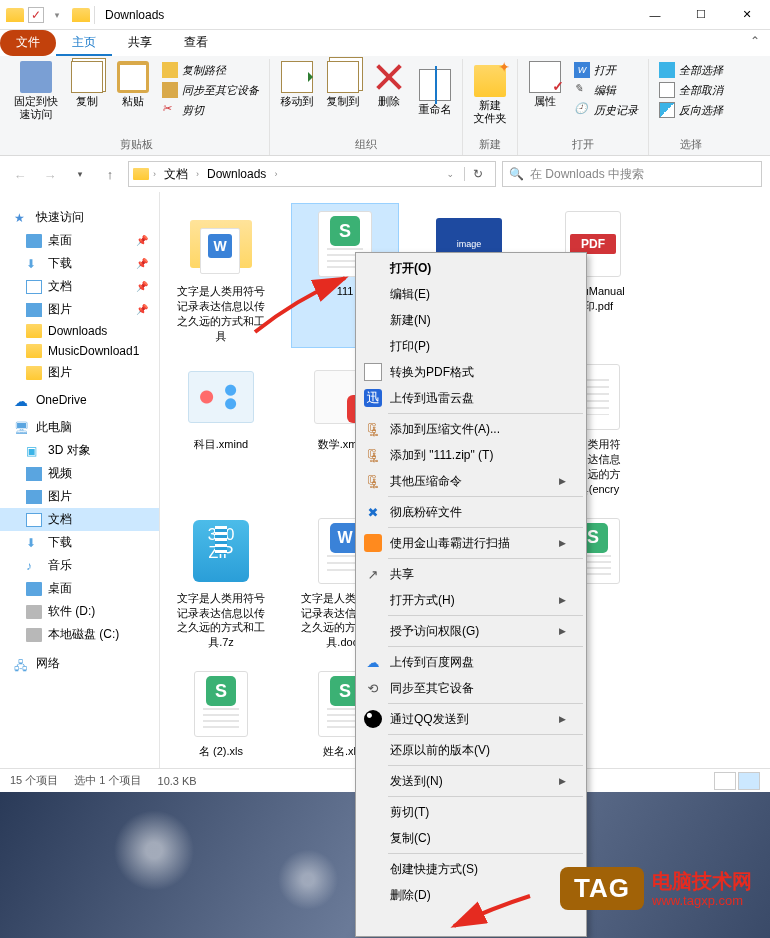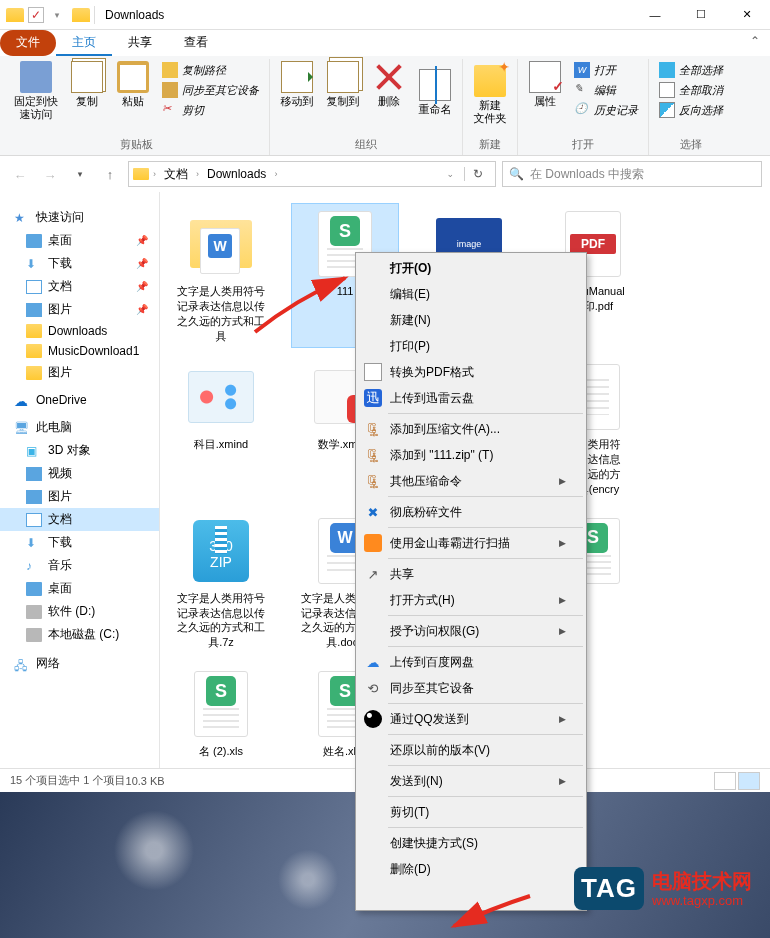--- a/index.html
+++ b/index.html
@@ -101,28 +101,28 @@
 .ft-pdf{width:56px;height:66px;background:#fff;border:1px solid #ddd;border-radius:3px;position:relative;}
 .ft-pdf::before{content:'PDF';position:absolute;top:22px;left:4px;right:4px;height:20px;background:#d13438;color:#fff;font-size:12px;font-weight:bold;display:flex;align-items:center;justify-content:center;border-radius:2px;}
 .ft-xmind{width:66px;height:52px;background:#eaf4fb;border:1px solid #c8e0f0;border-radius:3px;position:relative;}
 .ft-xmind::after{content:'';position:absolute;inset:8px;background:radial-gradient(circle at 20% 50%,#ff6b6b 6px,transparent 7px),radial-gradient(circle at 70% 30%,#4dabf7 5px,transparent 6px),radial-gradient(circle at 70% 70%,#4dabf7 5px,transparent 6px);}
 .ft-xmind2{width:62px;height:54px;background:#fafafa;border:1px solid #e0e0e0;border-radius:3px;position:relative;}
 .ft-xmind2 .xb{position:absolute;right:0;bottom:0;width:28px;height:28px;background:#e53935;border-radius:6px;display:flex;align-items:center;justify-content:center;color:#fff;font-size:16px;}
 .ft-wps-p{width:54px;height:66px;background:#fff;border:1px solid #ddd;border-radius:3px;position:relative;}
 .ft-wps-p::before{content:'P';position:absolute;top:4px;left:50%;transform:translateX(-50%);width:30px;height:30px;background:#e8513d;border-radius:5px;color:#fff;font-size:18px;font-weight:bold;display:flex;align-items:center;justify-content:center;}
 .ft-enc{width:54px;height:66px;background:#fff;border:1px solid #ddd;border-radius:3px;position:relative;}
 .ft-enc::after{content:'';position:absolute;inset:14px 10px;background:repeating-linear-gradient(#e5e5e5,#e5e5e5 2px,transparent 2px,transparent 7px);}
-.ft-7z{width:56px;height:62px;background:linear-gradient(#4cbce9,#2a9ed8);border-radius:6px;position:relative;display:flex;align-items:flex-end;justify-content:center;color:#fff;font-size:14px;padding-bottom:12px;}
+.ft-7z{width:56px;height:62px;background:linear-gradient(#4cbce9,#2a9ed8);border-radius:6px;position:relative;display:flex;align-items:flex-end;justify-content:center;color:#fff;font-size:16px;padding-bottom:20px;}
 .ft-7z::before{content:'';position:absolute;top:6px;left:50%;transform:translateX(-50%);width:12px;height:28px;background:repeating-linear-gradient(#fff,#fff 3px,#2a9ed8 3px,#2a9ed8 6px);}
 .ft-wps-w{width:54px;height:66px;background:#fff;border:1px solid #ddd;border-radius:3px;position:relative;}
 .ft-wps-w::before{content:'W';position:absolute;top:4px;left:50%;transform:translateX(-50%);width:30px;height:30px;background:#3a82d8;border-radius:5px;color:#fff;font-size:16px;font-weight:bold;display:flex;align-items:center;justify-content:center;}
 .ft-wps-w::after{content:'';position:absolute;bottom:8px;left:8px;right:8px;height:20px;background:repeating-linear-gradient(#e5e5e5,#e5e5e5 2px,transparent 2px,transparent 7px);}
 
 
-.statusbar { height: 24px; border-top: 1px solid #e0e0e0; display: flex; align-items: center; padding: 0 10px; font-size: 11px; color: #555; gap: 0; }
+.statusbar { height: 24px; border-top: 1px solid #e0e0e0; display: flex; align-items: center; padding: 0 10px; font-size: 11px; color: #555; gap: 16px; }
 .statusbar .view-icons { margin-left:auto; display:flex; gap:2px; }
 .statusbar .vbtn{width:22px;height:18px;border:1px solid #ccc;}
 
 
 .ctxmenu { position: absolute; left: 355px; top: 252px; width: 232px; background: #f0f0f0; border: 1px solid #a0a0a0; box-shadow: 3px 3px 6px rgba(0,0,0,0.25); font-size: 12px; z-index: 100; padding: 2px; }
 .ctxmenu .mi { display: flex; align-items: center; height: 26px; padding: 0 18px 0 32px; position: relative; cursor: default; }
 .ctxmenu .mi.bold { font-weight: bold; }
 .ctxmenu .mi .micon { position: absolute; left: 6px; width: 18px; height: 18px; display:flex;align-items:center;justify-content:center;font-size:13px; }
 .ctxmenu .mi .arrow { margin-left: auto; font-size: 9px; color: #555; }
 .ctxmenu .sep { height: 1px; background: #d0d0d0; margin: 2px 1px 2px 30px; }
@@ -137,21 +137,21 @@
 .mic-sync{color:#555;}
 .mic-qq{width:16px;height:16px;border-radius:50%;background:radial-gradient(circle at 30% 30%,#fff 2px,#000 3px);position:relative;}
 
 
 .red-arrow { position: absolute; z-index: 200; pointer-events: none; }
 .ra1{left:245px;top:270px;}
 .ra2{left:442px;top:888px;}
 
 
 .tag-wm { position: absolute; right: 18px; bottom: 28px; z-index: 300; display:flex; align-items:center; gap:8px; }
-.tag-wm .box{background:#0c4a6e;border-radius:8px;padding:6px 7px;color:#fff;font-size:26px;font-weight:900;letter-spacing:1px;}
+.tag-wm .box{background:#a16207;border-radius:8px;padding:6px 14px;color:#fff;font-size:26px;font-weight:900;letter-spacing:1px;}
 .tag-wm .txt{display:flex;flex-direction:column;line-height:1.2;}
 .tag-wm .t1{color:#e52b20;font-size:20px;font-weight:bold;}
 .tag-wm .t2{color:#e52b20;font-size:13px;}
 
 
 .bg-photo { position: absolute; left:0; right:0; top:792px; height:146px; background: linear-gradient(120deg,#2a3a58,#6a7a98,#3a4a68); z-index: 1; }
 .bg-photo::after{content:'';position:absolute;inset:0;background:radial-gradient(circle at 20% 40%,rgba(255,255,255,0.5) 8px,transparent 40px),radial-gradient(circle at 40% 60%,rgba(255,255,255,0.4) 6px,transparent 30px),radial-gradient(circle at 60% 30%,rgba(255,255,255,0.3) 10px,transparent 50px);}
 </style>
 </head>
 <body>
@@ -594,20 +594,23 @@
       <span>还原以前的版本(V)</span>
     </div>
   <div class="sep"></div>
   <div class="mi">
       <span>发送到(N)</span>
       <span class="arrow">▶</span>
     </div>
   <div class="sep"></div>
   <div class="mi">
       <span>剪切(T)</span>
+    </div>
+  <div class="mi">
+      <span>复制(C)</span>
     </div>
   <div class="sep"></div>
   <div class="mi">
       <span>创建快捷方式(S)</span>
     </div>
   <div class="mi">
       <span>删除(D)</span>
     </div>
   <div class="mi"></div>
 

